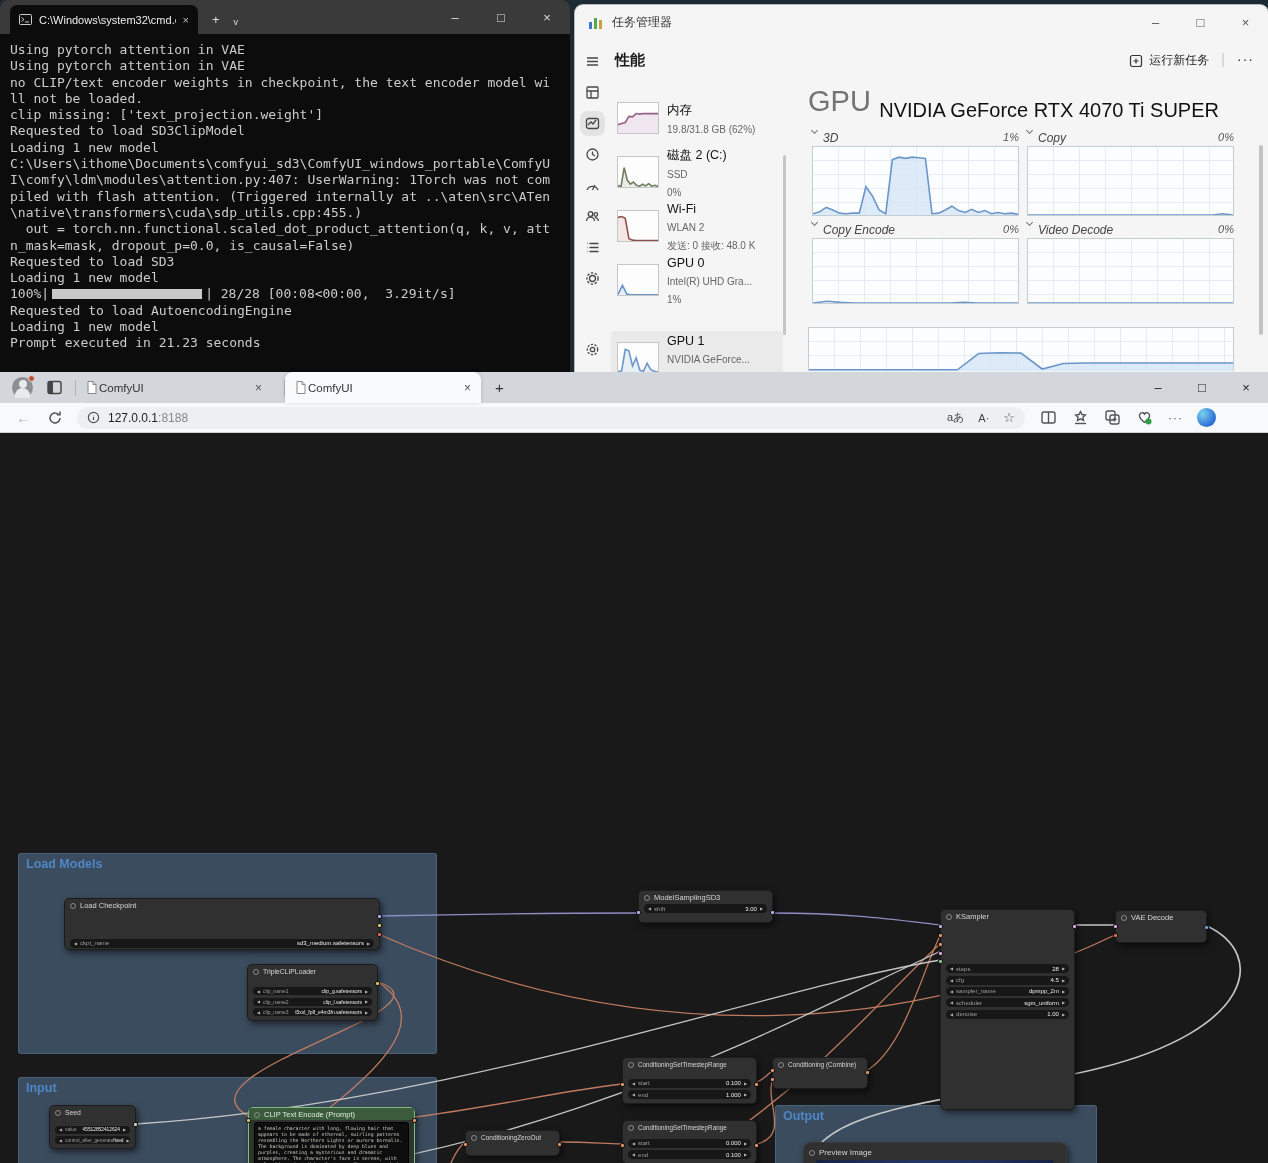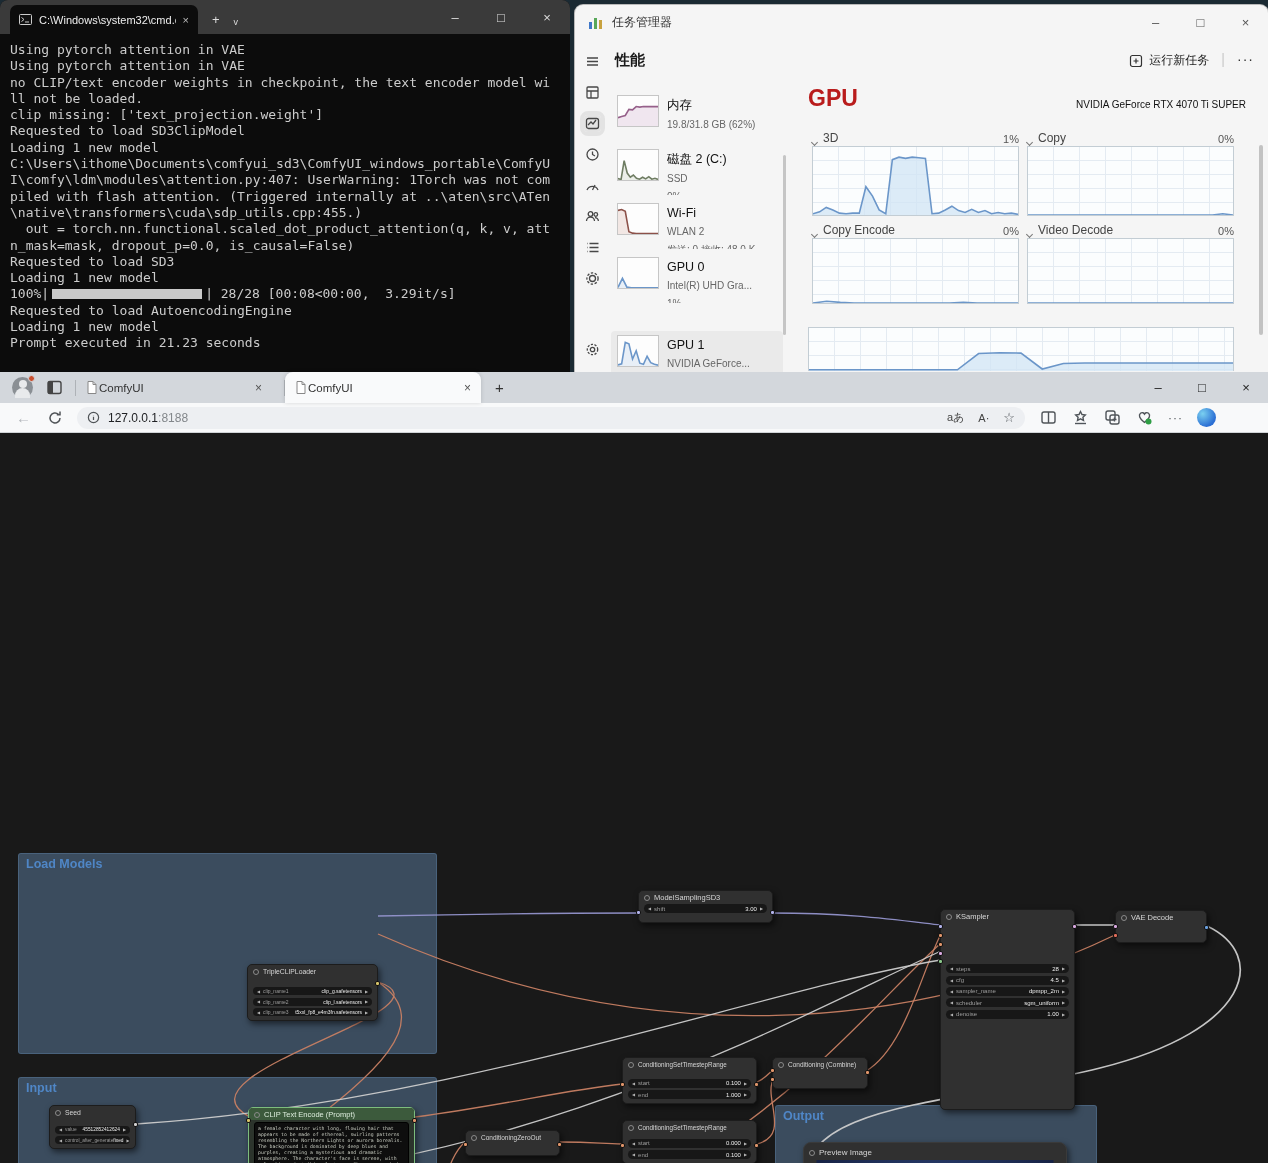--- a/index.html
+++ b/index.html
@@ -28,31 +28,31 @@
   .ricon.sel { background:#e3e3e3; outline:4px solid #e3e3e3; }
   .ricon svg { width:15px; height:15px; stroke:#474747; fill:none; stroke-width:1.3; }
   .ricon.bottom { margin-top:auto; margin-bottom:14px; }
   .tm-header { position:absolute; left:40px; top:46px; right:14px; display:flex; }
   .tm-page-title { font-size:15px; font-weight:bold; }
   .tm-run { margin-left:auto; display:flex; align-items:center; gap:6px; font-size:12px; color:#222; }
   .tm-run svg { width:14px; height:14px; stroke:#333; fill:none; stroke-width:1.2; }
   .tm-sep { color:#c9c9c9; margin:0 12px; font-size:14px; }
   .tm-more { font-size:14px; letter-spacing:1px; color:#333; }
   .tm-side { position:absolute; left:36px; top:86px; width:172px; }
-  .tm-item { height:54px; display:flex; padding:4px 6px; border-radius:4px; }
+  .tm-item { height:54px; display:flex; align-items:center; padding:4px 6px; border-radius:4px; }
   .tm-item.sel { background:#eaeaea;margin-top:24px; }
   .thumb { width:42px; height:32px; background:#fdfdfd; border:1px solid #c6c6c6; flex:none; }
   .thumb svg { width:100%; height:100%; display:block; }
   .tm-item .txt { margin-left:8px; overflow:hidden; }
   .tm-item .nm { font-size:12.5px; color:#111; white-space:nowrap; }
   .tm-item .sb { font-size:10px; color:#666; white-space:nowrap; }
   .side-scroll { position:absolute; left:208px; top:150px; width:3px; height:180px; background:#c5c5c5; border-radius:2px; }
-  .gpu-head { position:absolute; left:233px; top:80px; font-size:23px; font-weight:700; color:#b91c1c; }
-  .gpu-name { position:absolute; right:22px; top:94px; font-size:10px; color:#111; }
-  .chart-label { position:absolute; font-size:12px; color:#454545; display:flex; align-items:flex-end; }
+  .gpu-head { position:absolute; left:233px; top:80px; font-size:29px; font-weight:400; color:#737373; }
+  .gpu-name { position:absolute; right:49px; top:94px; font-size:20px; color:#111; }
+  .chart-label { position:absolute; font-size:12px; color:#454545; display:flex; align-items:flex-start;font-style:italic; }
   .chart-label .pct { position:absolute; right:0; font-size:11px; color:#555; }
   .chev { width:5px; height:5px; border-right:1.4px solid #777; border-bottom:1.4px solid #777; transform:rotate(45deg); display:inline-block; margin-right:6px; margin-top:-3px; }
   .tmchart { position:absolute; background:
       repeating-linear-gradient(to right, transparent 0 25px, #e4ebf2 25px 26px),
       repeating-linear-gradient(to bottom, transparent 0 13px, #e4ebf2 13px 14px),
       #fbfdfe;
       border:1px solid #c3cdd4; }
   .tmchart svg { width:100%; height:100%; display:block; }
   .spark-line { fill:none; stroke-width:1.6; vector-effect:non-scaling-stroke; }
   .spark-fill { stroke:none; }
@@ -439,20 +439,31 @@
       <path class="ws" d="M757,277 C766,273 769,268 774,264"></path>
       <path class="ws" d="M757,339 C792,330 762,292 774,273"></path>
       <path class="ws" d="M866,266 C905,243 922,165 941,129"></path>
       <path class="ws" d="M415,430 C700,428 845,225 941,138"></path>
       <path class="wg" d="M136,319 C460,298 760,185 941,155"></path>
       <path class="wg" d="M173,380 C520,368 790,215 941,146"></path>
       <path class="wg" d="M1075,120 L1117,120"></path>
       <path class="wg" style="stroke-width:1.7" d="M1207,121 C1268,150 1252,225 1100,263 C950,300 798,298 806,380"></path>
     </svg>
 
+    <div class="node" style="left:64px; top:93px; width:316px; height:52px;">
+      <div class="nt">Load Checkpoint</div>
+      <div class="sp"></div>
+      <div class="wrow">
+          <span>ckpt_name</span>
+          <span class="wv">sd3_medium.safetensors</span>
+        </div>
+      <span class="dot" style="right:-3px; top:15px; background:#b2b2ea;"></span>
+      <span class="dot" style="right:-3px; top:24px; background:#d8c46a;"></span>
+      <span class="dot" style="right:-3px; top:33px; background:#e06c5a;"></span>
+    </div>
 
     <div class="node" style="left:247px; top:159px; width:131px; height:57px;">
       <div class="nt" style="font-size:6.8px;">TripleCLIPLoader</div>
       <div class="sp"></div>
       <div class="wrow" style="height:8px; font-size:5px;">
           <span>clip_name1</span>
           <span class="wv">clip_g.safetensors</span>
         </div>
       <div class="wrow" style="height:8px; font-size:5px;">
           <span>clip_name2</span>

